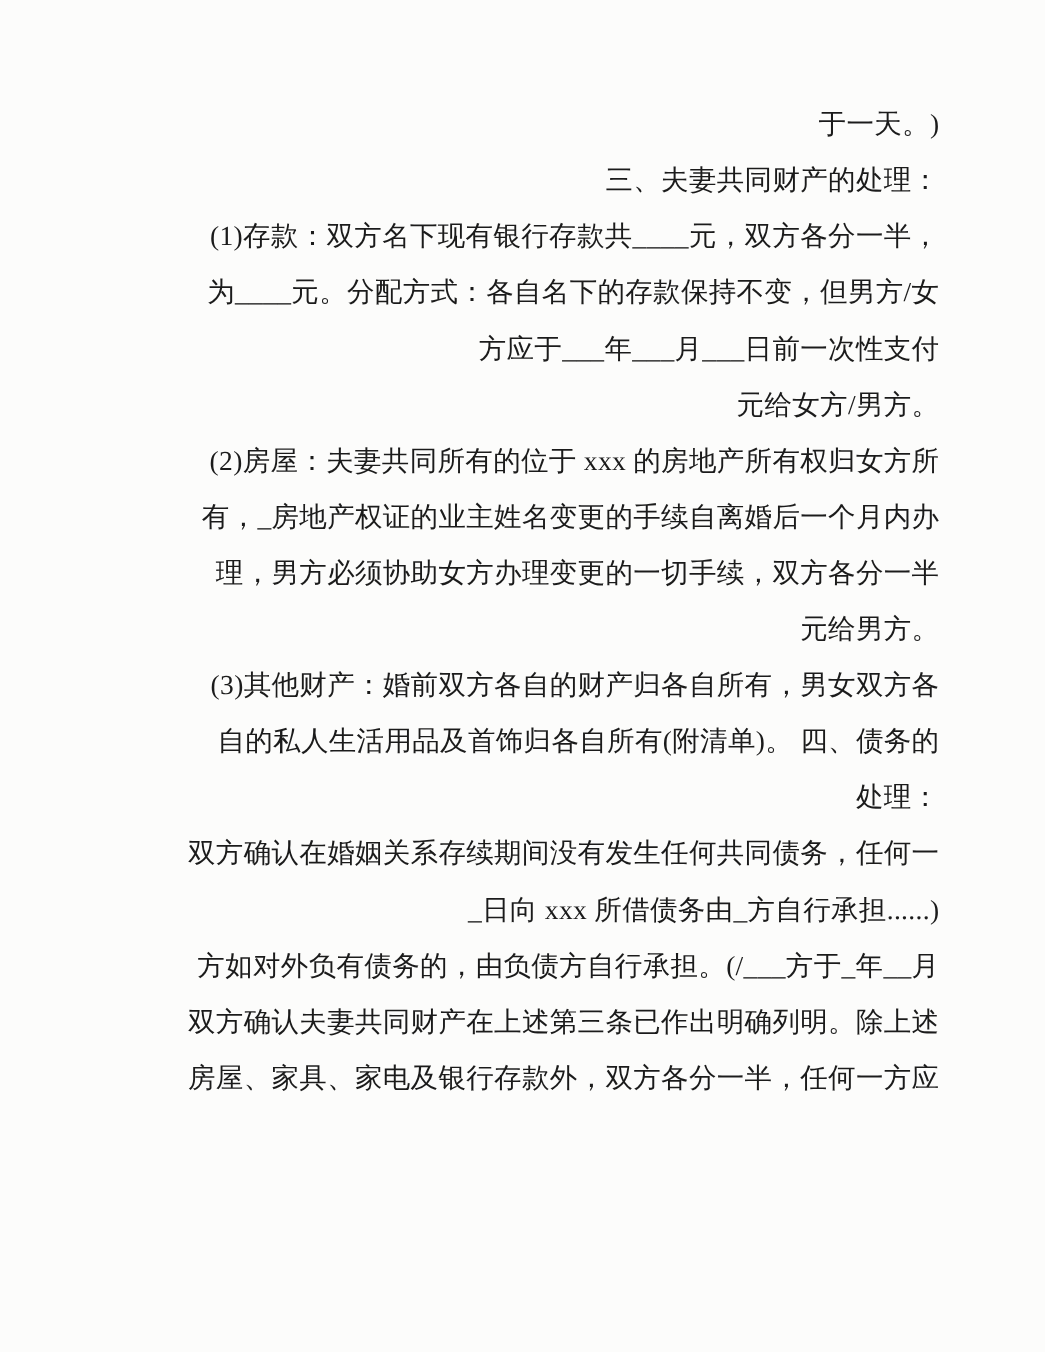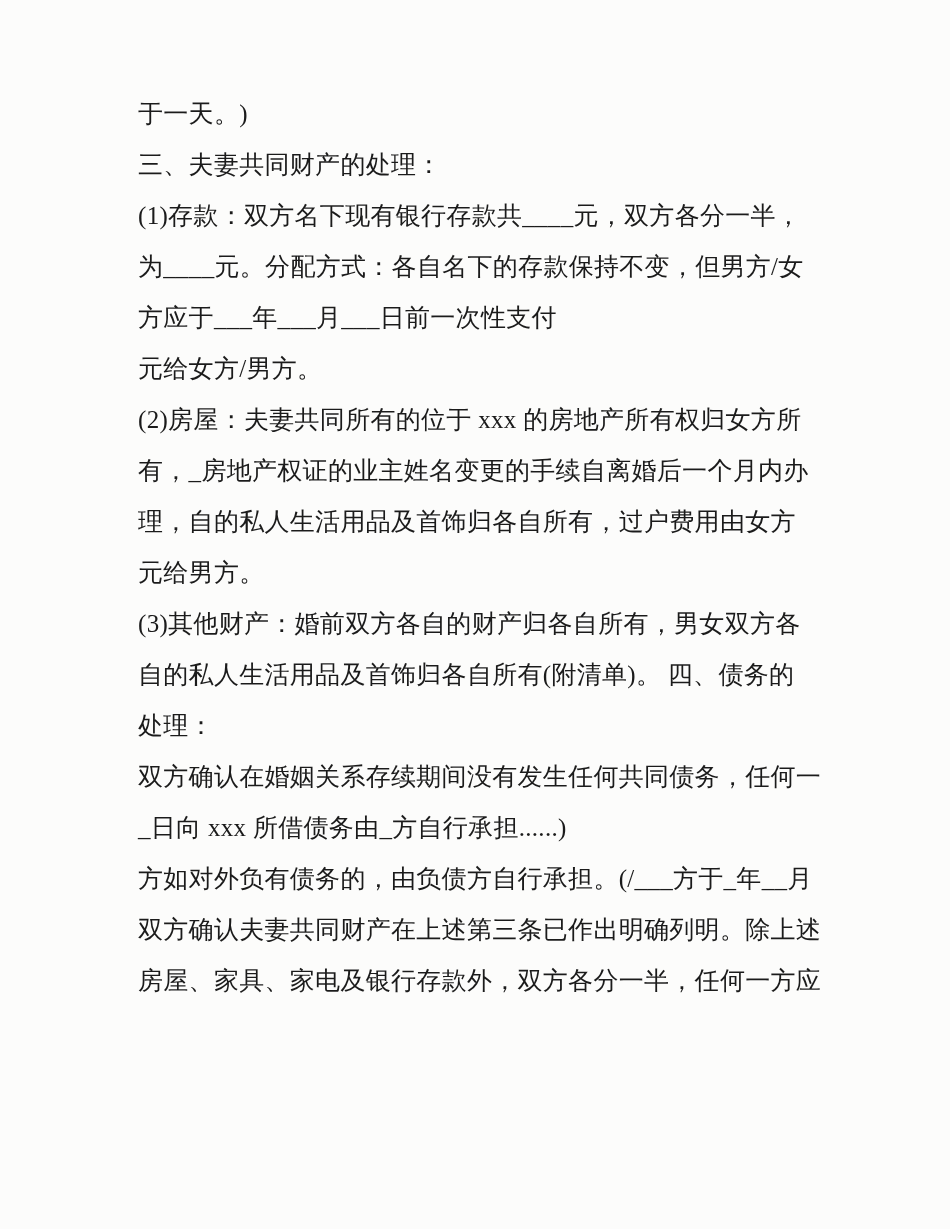--- a/index.html
+++ b/index.html
@@ -13,20 +13,21 @@
     overflow: hidden;
     background: #fcfcfb;
   }
   .page {
     position: absolute;
     left: 0;
     top: 0;
     width: 950px;
     height: 1229px;
     background: #fcfcfb;
+    text-align: right;
   }
   .content {
     position: absolute;
     left: 138px;
     top: 88px;
     width: 716px;
     font-family: "Liberation Serif", "DejaVu Serif", serif;
     font-size: 25px;
     color: #1b1b1b;
   }
@@ -43,21 +44,21 @@
 <div class="page">
   <div class="content">
       <div class="line">于一天。)</div>
       <div class="line">三、夫妻共同财产的处理：</div>
       <div class="line">(1)存款：双方名下现有银行存款共____元，双方各分一半，</div>
       <div class="line">为____元。分配方式：各自名下的存款保持不变，但男方/女</div>
       <div class="line">方应于___年___月___日前一次性支付</div>
       <div class="line">元给女方/男方。</div>
       <div class="line">(2)房屋：夫妻共同所有的位于 xxx 的房地产所有权归女方所</div>
       <div class="line">有，_房地产权证的业主姓名变更的手续自离婚后一个月内办</div>
-      <div class="line">理，自的私人生活用品及首饰归各自所有，过户费用由女方</div>
+      <div class="line">理，男方必须协助女方办理变更的一切手续，双方各分一半</div>
       <div class="line">元给男方。</div>
       <div class="line">(3)其他财产：婚前双方各自的财产归各自所有，男女双方各</div>
       <div class="line">自的私人生活用品及首饰归各自所有(附清单)。 四、债务的</div>
       <div class="line">处理：</div>
       <div class="line">双方确认在婚姻关系存续期间没有发生任何共同债务，任何一</div>
       <div class="line">_日向 xxx 所借债务由_方自行承担......)</div>
       <div class="line">方如对外负有债务的，由负债方自行承担。(/___方于_年__月</div>
       <div class="line">双方确认夫妻共同财产在上述第三条已作出明确列明。除上述</div>
       <div class="line">房屋、家具、家电及银行存款外，双方各分一半，任何一方应</div>
     </div>

